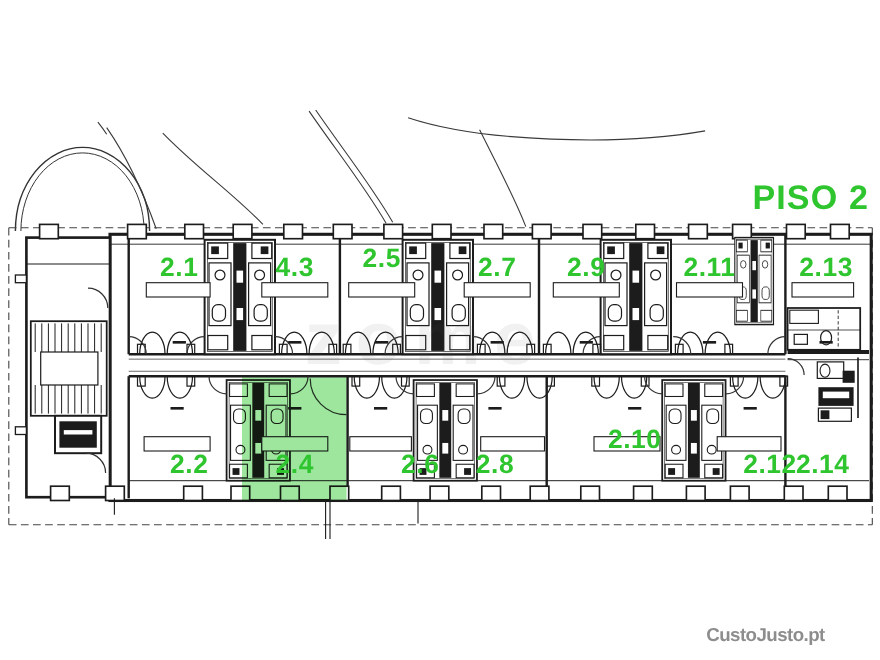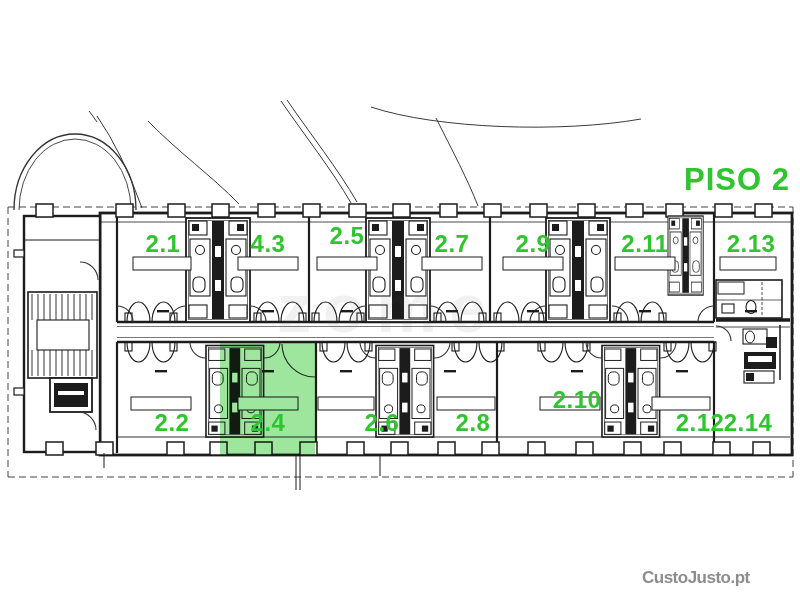--- a/index.html
+++ b/index.html
@@ -306,21 +306,21 @@
       <div class="room-label" style="left: 163px; top: 244px;">2.1</div>
       <div class="room-label" style="left: 268px; top: 244px;">4.3</div>
       <div class="room-label" style="left: 347px; top: 236px;">2.5</div>
       <div class="room-label" style="left: 452px; top: 244px;">2.7</div>
       <div class="room-label" style="left: 533px; top: 244px;">2.9</div>
       <div class="room-label" style="left: 645px; top: 244px;">2.11</div>
       <div class="room-label" style="left: 751px; top: 244px;">2.13</div>
       <div class="room-label" style="left: 150px; top: 423px; margin-left: 22px;">2.2</div>
       <div class="room-label" style="left: 268px; top: 423px;">2.4</div>
       <div class="room-label" style="left: 346px; top: 423px; margin-left: 36px;">2.6</div>
-      <div class="room-label" style="left: 450px; top: 423px; padding-left: 46px;">2.8</div>
+      <div class="room-label" style="left: 450px; top: 423px;">2.8</div>
       <div class="room-label" style="left: 577px; top: 400px;">2.10</div>
       <div class="room-label" style="left: 682px; top: 423px; padding-left: 36px;">2.12</div>
       <div class="room-label" style="left: 748px; top: 423px;">2.14</div>
     </div>
 
   <div id="floor-title">PISO 2</div>
 
   <div id="br-watermark">CustoJusto.pt</div>
 
 </div>

